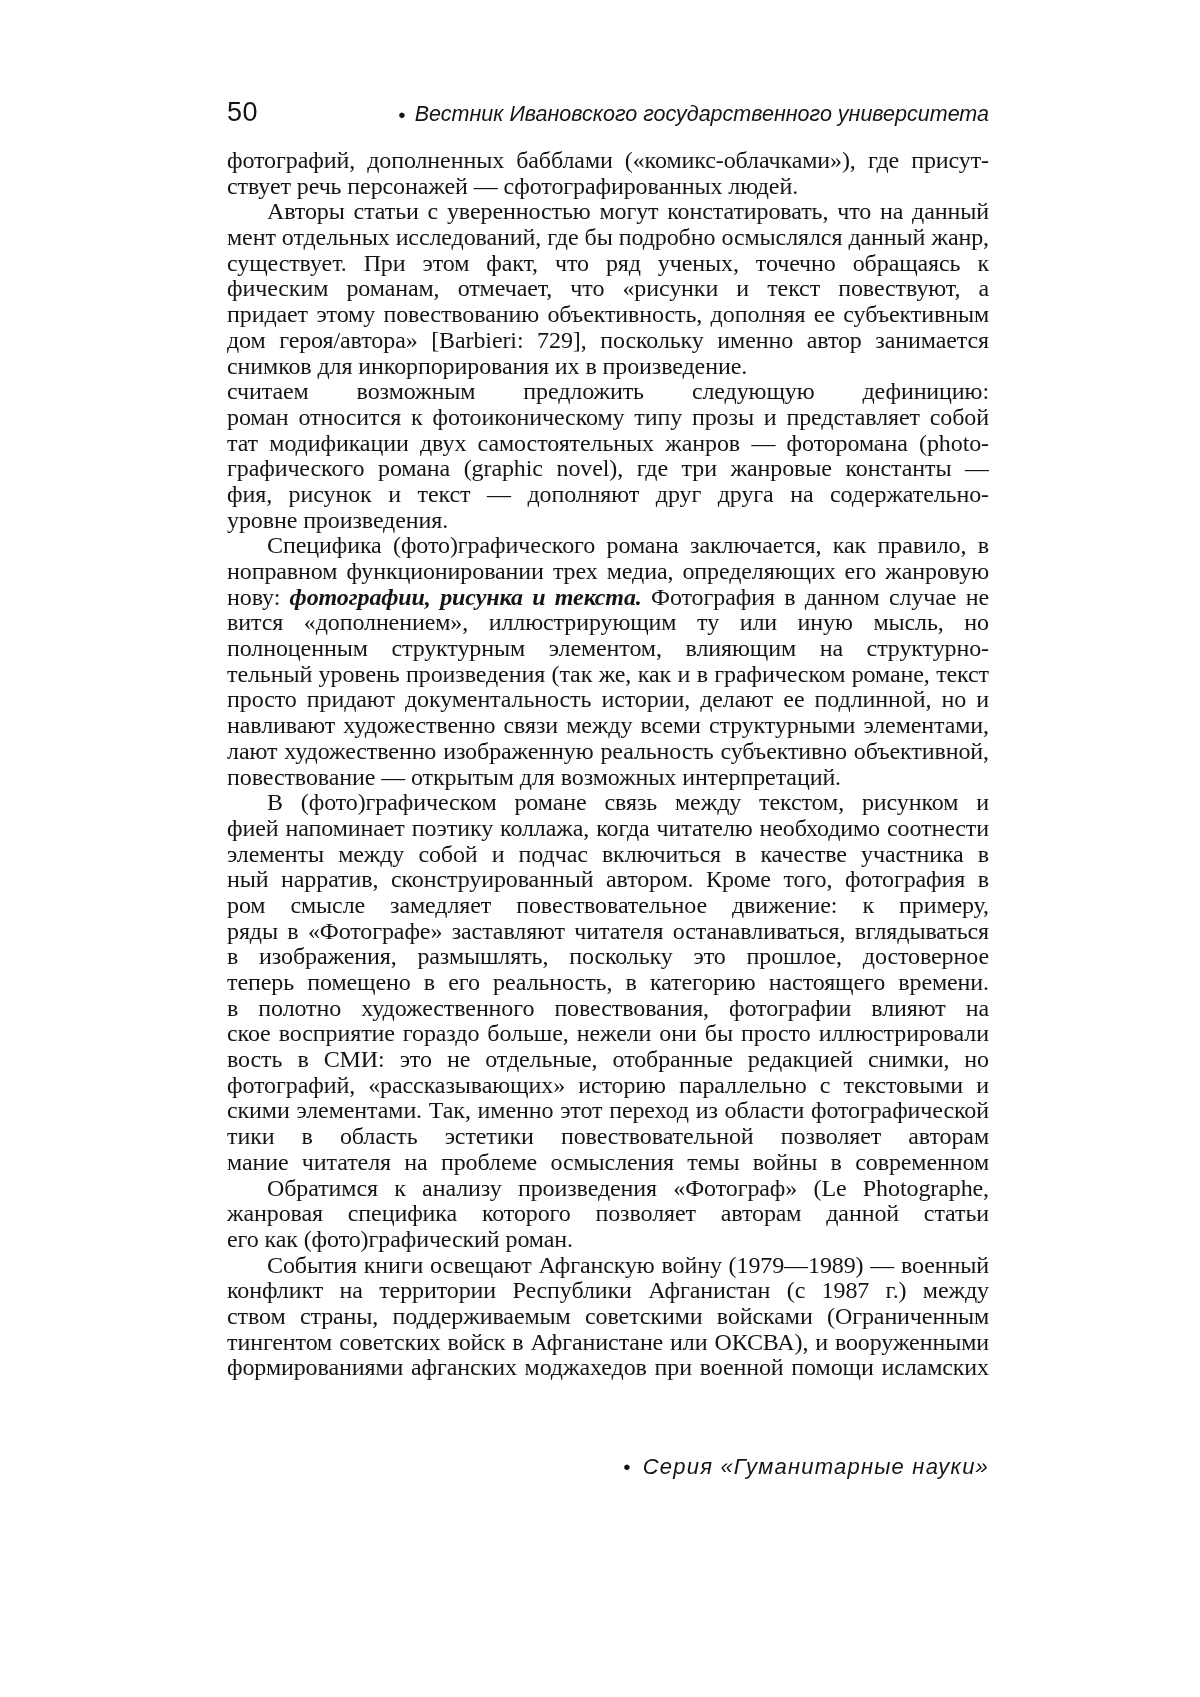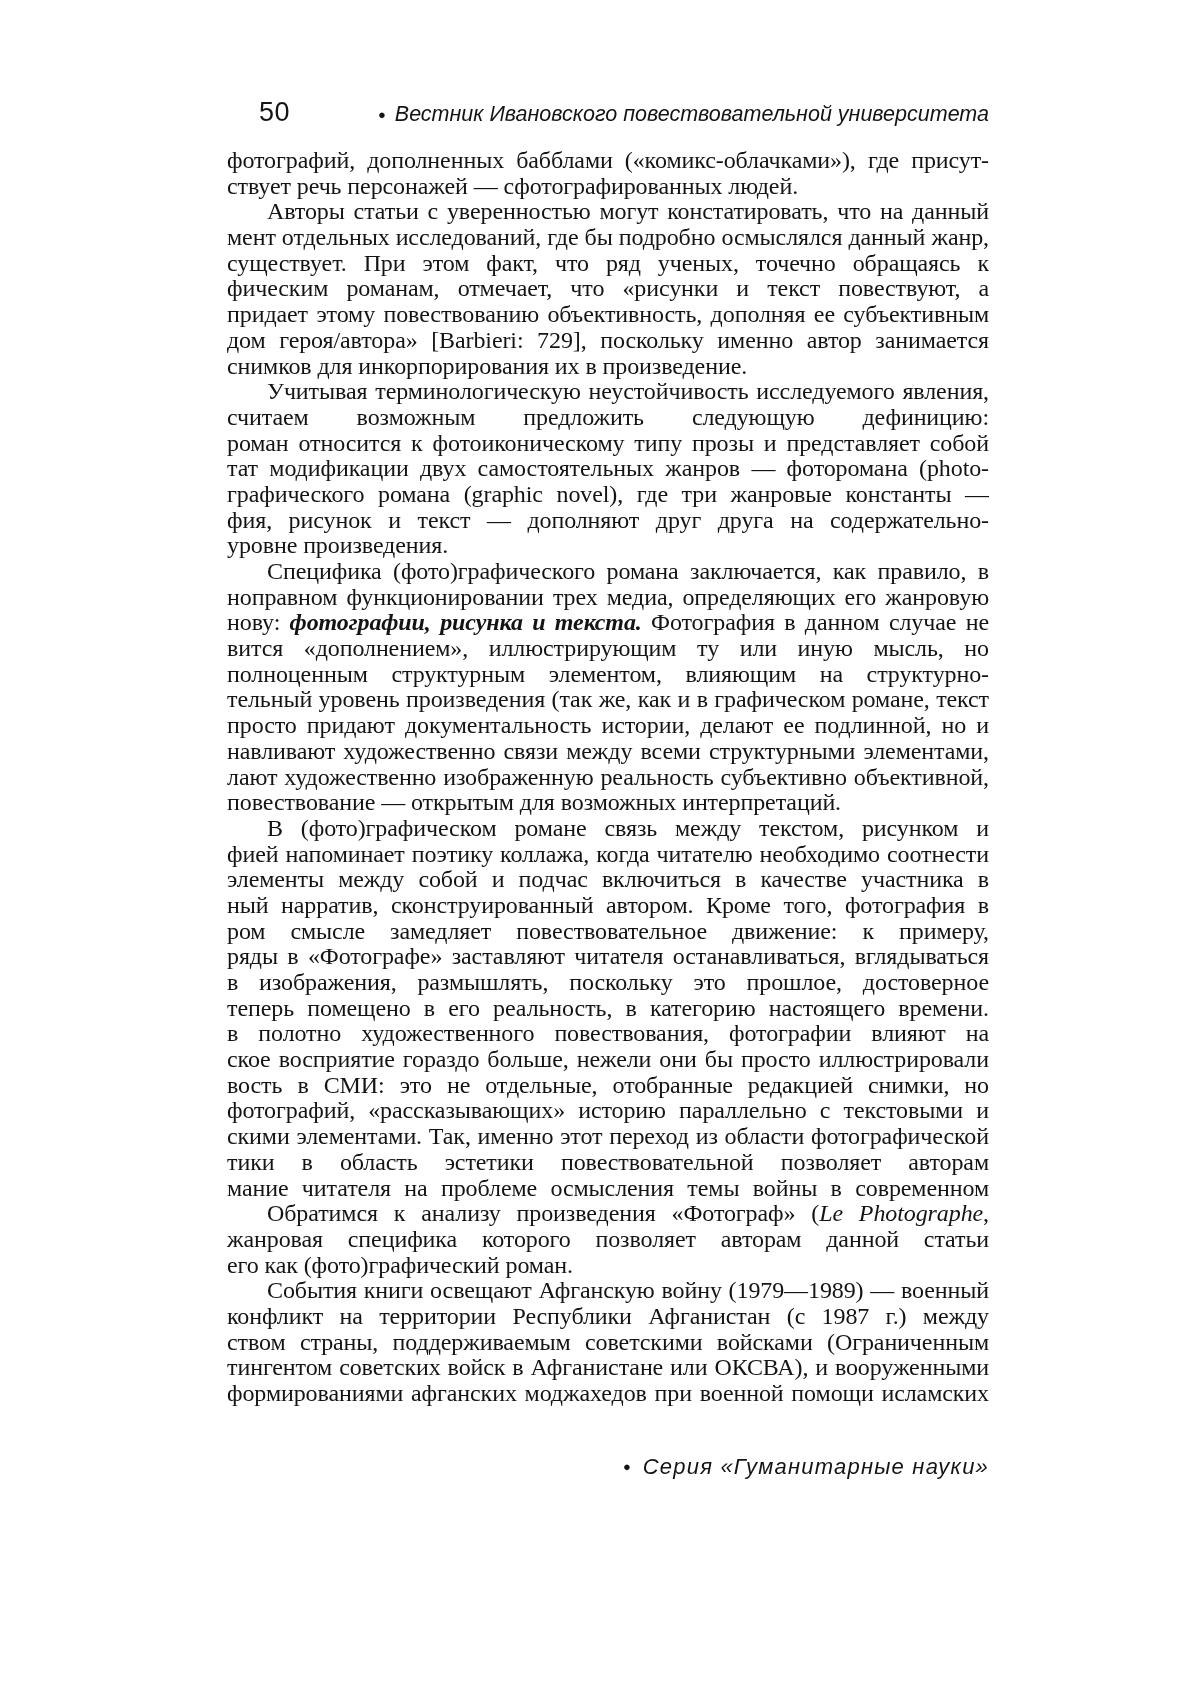--- a/index.html
+++ b/index.html
@@ -23,21 +23,20 @@
     width: 762px;
     display: flex;
     justify-content: space-between;
     align-items: baseline;
     font-family: "Liberation Sans", sans-serif;
   }
   .page-number {
     font-size: 27px;
     font-style: normal;
     letter-spacing: 0.5px;
-    margin-left: 32px;
   }
   .header-title {
     font-size: 21.5px;
     font-style: italic;
     white-space: nowrap;
   }
   .bullet {
     font-size: 13px;
     font-style: normal;
     vertical-align: 2px;
@@ -63,21 +62,20 @@
   }
   .line.indent {
     text-indent: 40px;
   }
   .seg-bi {
     font-weight: bold;
     font-style: italic;
     margin-top: 40px;
   }
   .seg-i {
-    font-style: italic;
   }
   .footer {
     position: absolute;
     right: 211px;
     top: 1454px;
     font-family: "Liberation Sans", sans-serif;
     font-style: italic;
     font-size: 22px;
     letter-spacing: 1.2px;
     white-space: nowrap;
@@ -90,35 +88,34 @@
   }
 </style>
 </head>
 <body>
 
 <div class="page">
 
   <div class="header">
     <span class="page-number">50</span>
     <span class="header-title">
-      <span class="bullet">●</span><span>Вестник Ивановского повествовательной университета</span>
+      <span class="bullet">●</span><span>Вестник Ивановского государственного университета</span>
     </span>
   </div>
 
   <div class="body-text">
       <div class="line just"><span>фотографий, дополненных бабблами («комикс-облачками»), где присут-</span></div>
       <div class="line"><span>ствует речь персонажей — сфотографированных людей.</span></div>
       <div class="line just indent"><span>Авторы статьи с уверенностью могут констатировать, что на данный мо-</span></div>
       <div class="line just"><span>мент отдельных исследований, где бы подробно осмыслялся данный жанр, не</span></div>
       <div class="line just"><span>существует. При этом факт, что ряд ученых, точечно обращаясь к (фото)гра-</span></div>
       <div class="line just"><span>фическим романам, отмечает, что «рисунки и текст повествуют, а фотография</span></div>
       <div class="line just"><span>придает этому повествованию объективность, дополняя ее субъективным взгля-</span></div>
       <div class="line just"><span>дом героя/автора» [Barbieri: 729], поскольку именно автор занимается отбором</span></div>
       <div class="line"><span>снимков для инкорпорирования их в произведение.</span></div>
-      <div class="line just indent"><span>Учитывая терминологическую неустойчивость исследуемого явления,</span></div>
       <div class="line just"><span>считаем возможным предложить следующую дефиницию: (фото)графический</span></div>
       <div class="line just"><span>роман относится к фотоиконическому типу прозы и представляет собой резуль-</span></div>
       <div class="line just"><span>тат модификации двух самостоятельных жанров — фоторомана (photo-novel) и</span></div>
       <div class="line just"><span>графического романа (graphic novel), где три жанровые константы — фотогра-</span></div>
       <div class="line just"><span>фия, рисунок и текст — дополняют друг друга на содержательно-структурном</span></div>
       <div class="line"><span>уровне произведения.</span></div>
       <div class="line just indent"><span>Специфика (фото)графического романа заключается, как правило, в рав-</span></div>
       <div class="line just"><span>ноправном функционировании трех медиа, определяющих его жанровую ос-</span></div>
       <div class="line just"><span>нову: </span><span class="seg-bi">фотографии, рисунка и текста.</span><span> Фотография в данном случае не стано-</span></div>
       <div class="line just"><span>вится «дополнением», иллюстрирующим ту или иную мысль, но выступает</span></div>

